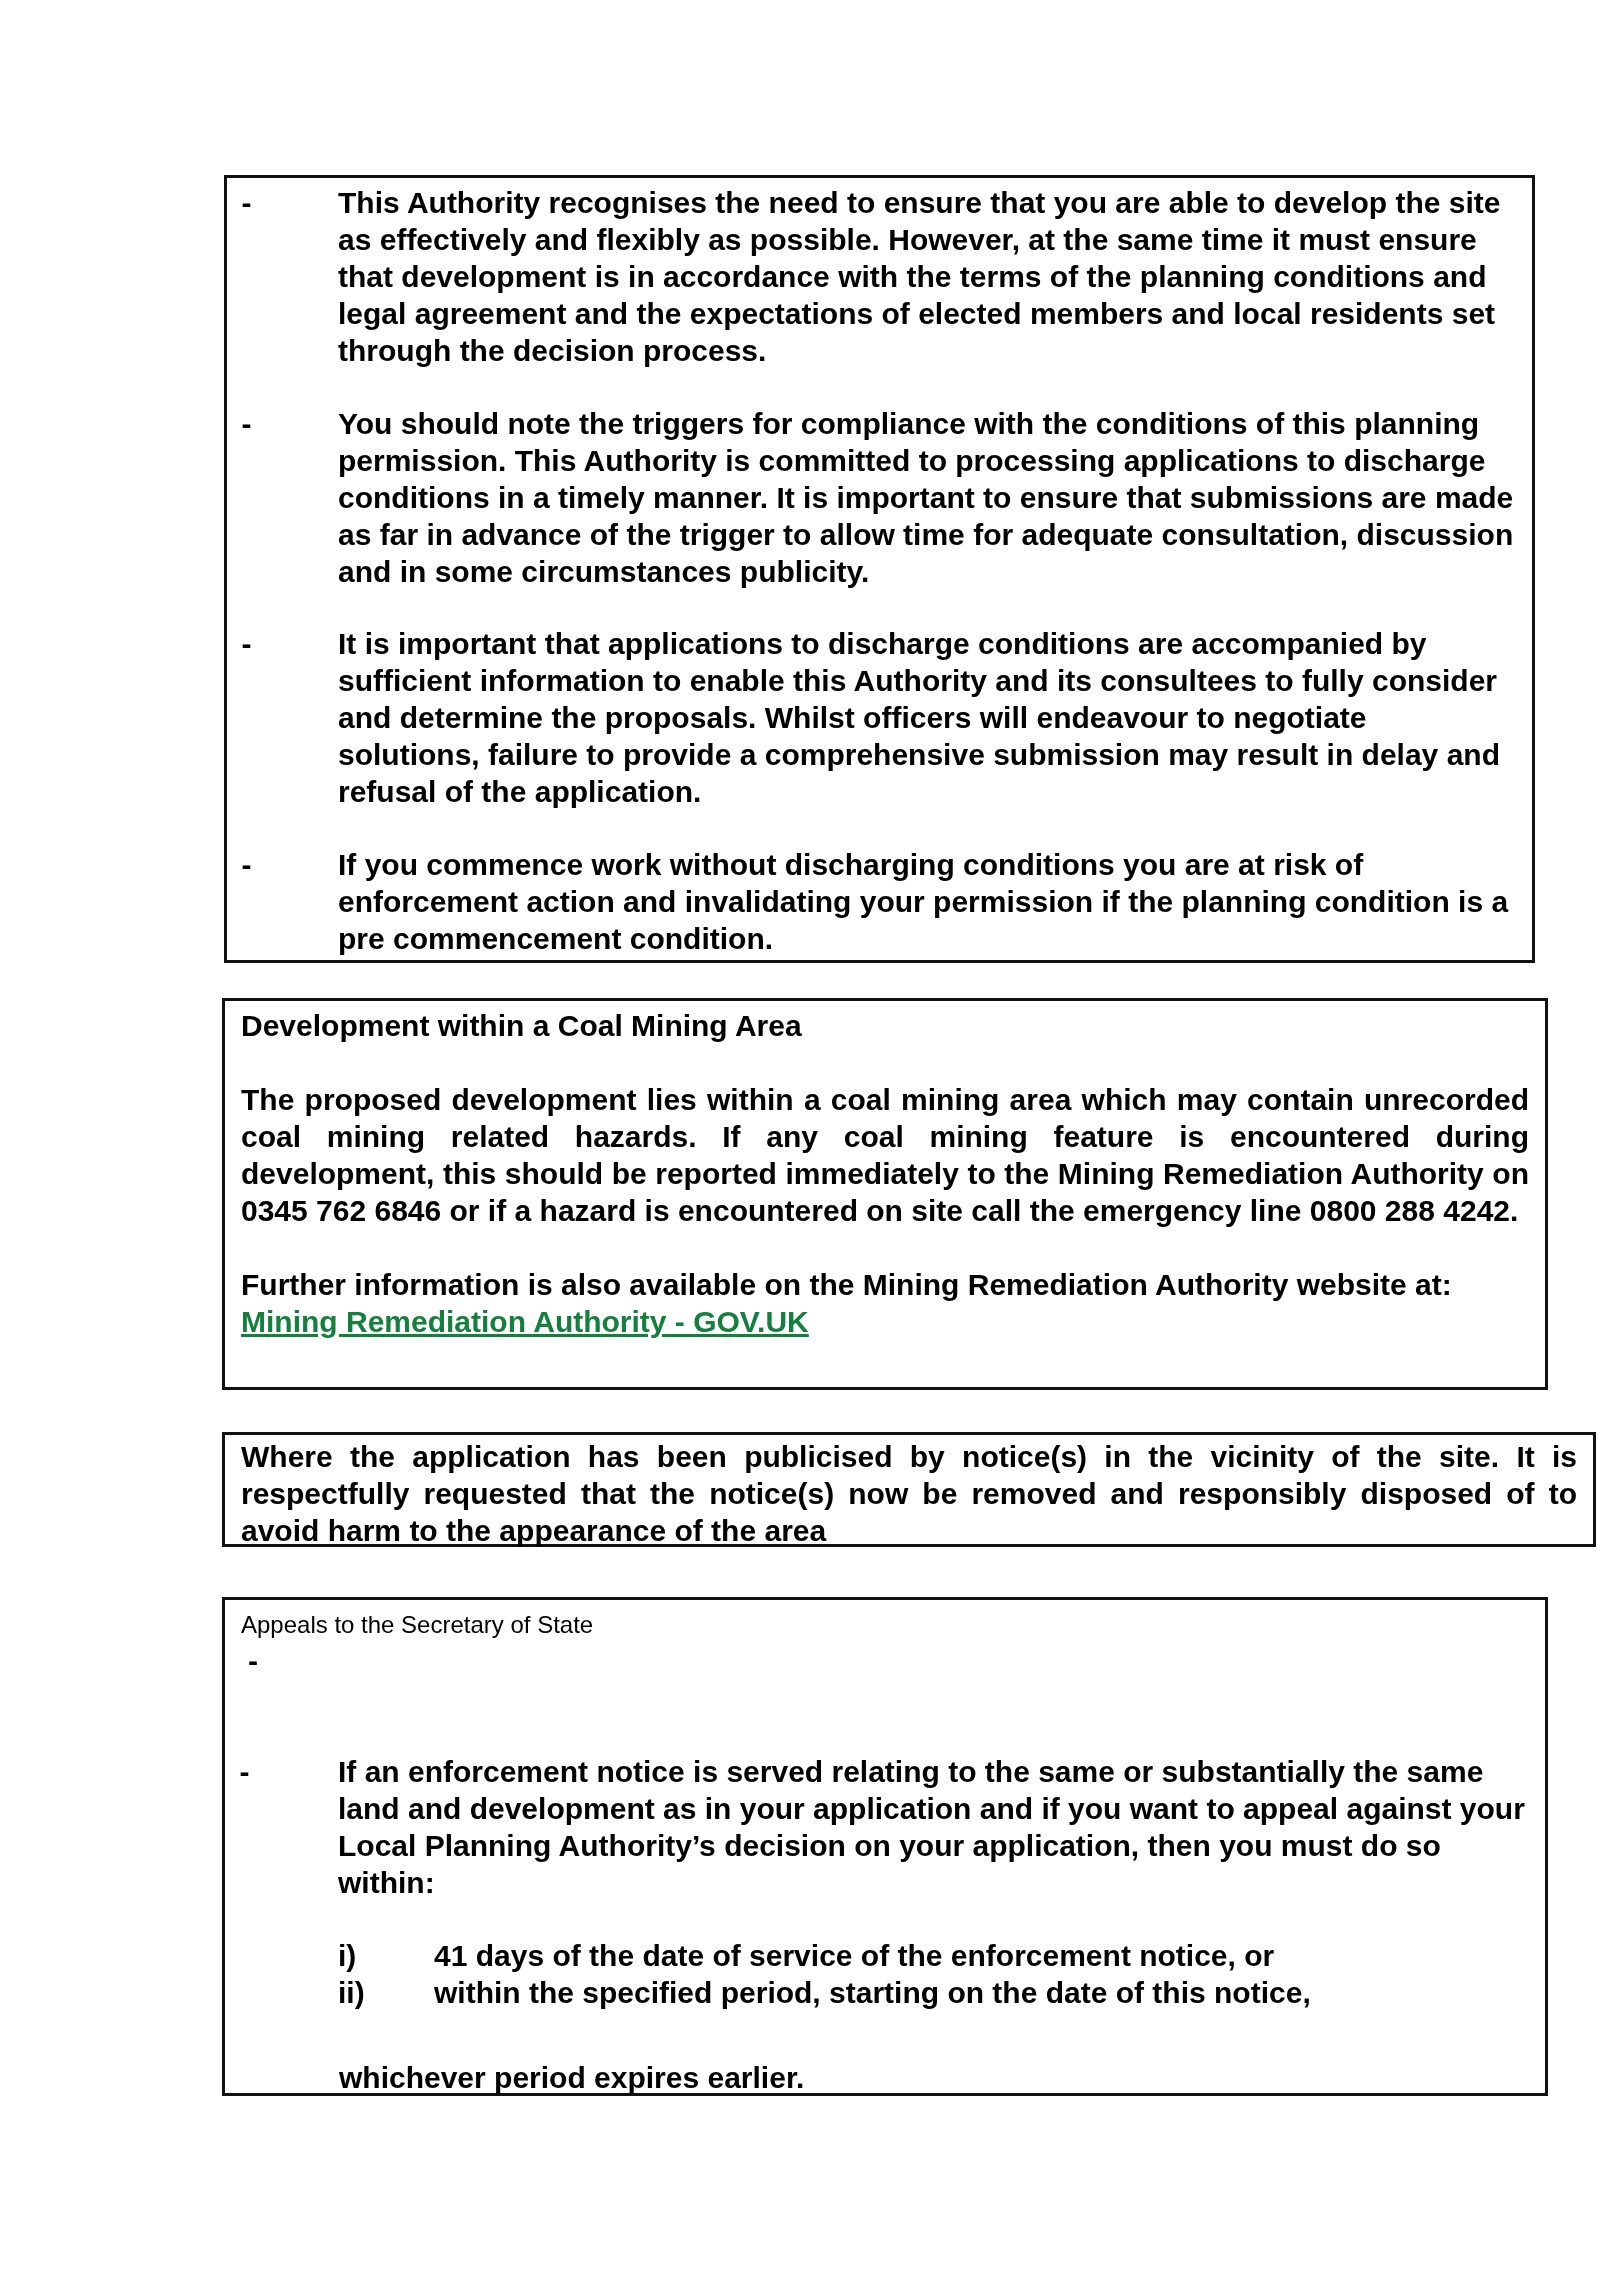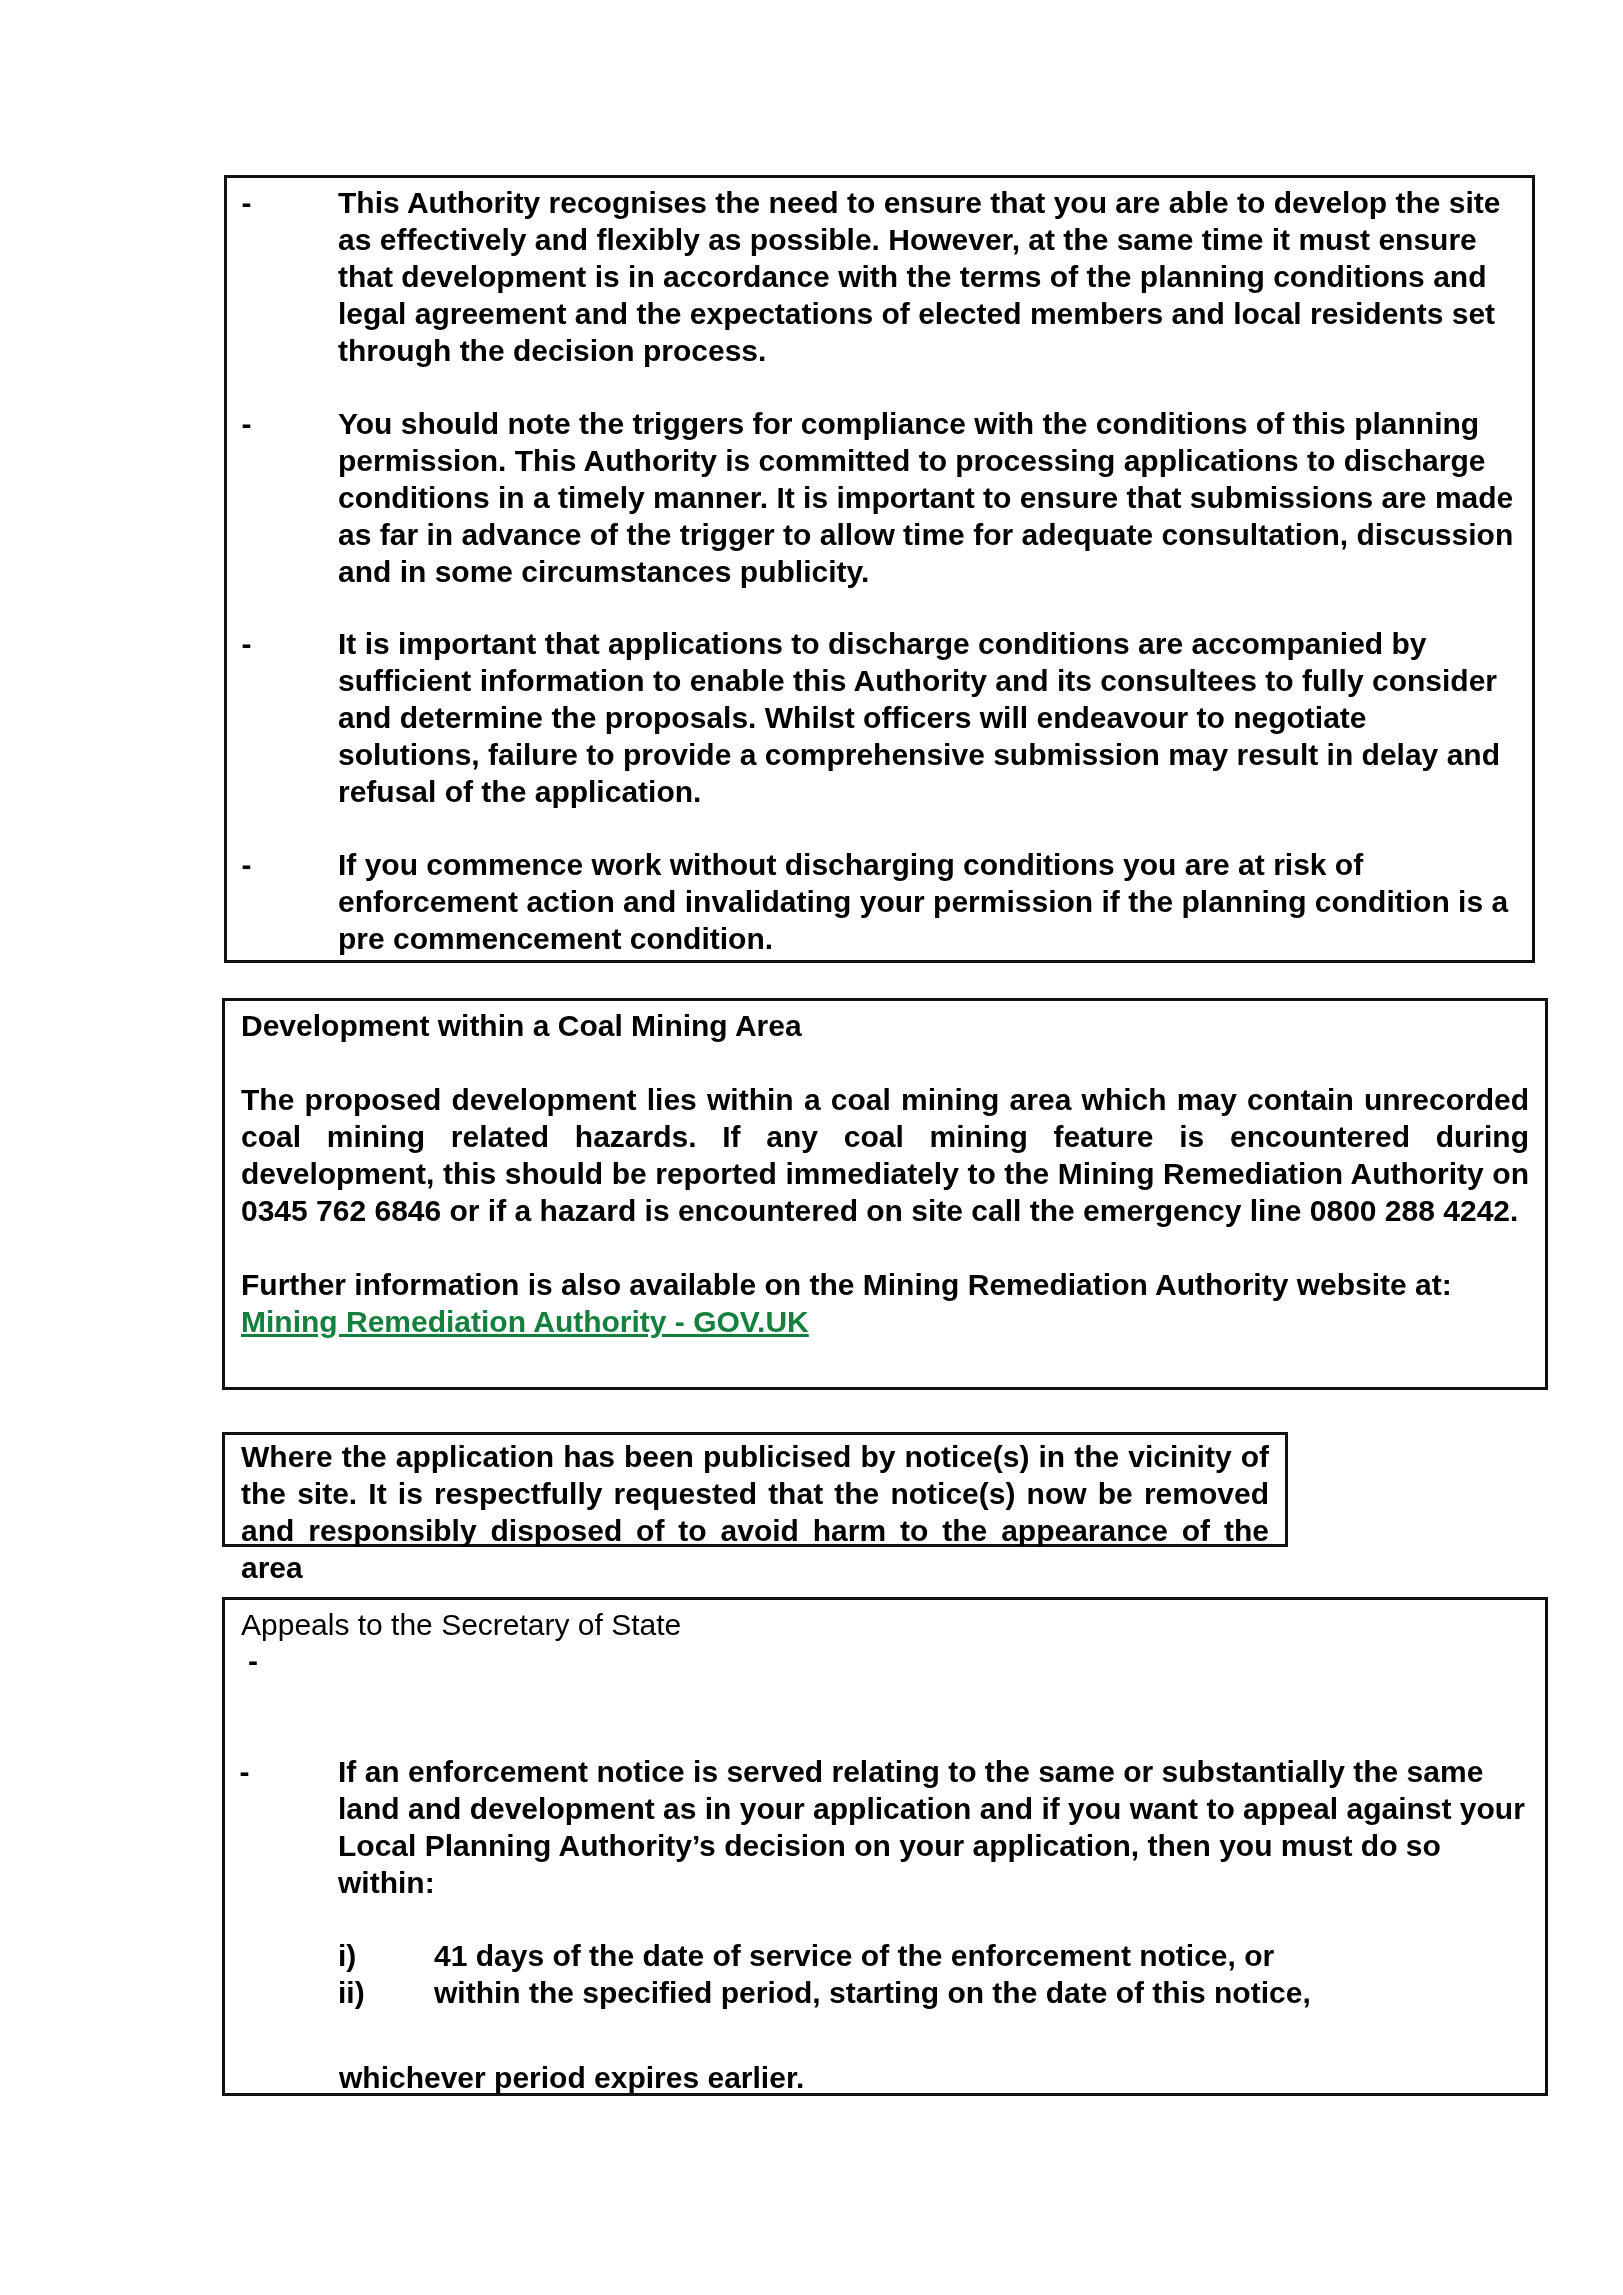--- a/index.html
+++ b/index.html
@@ -21,26 +21,26 @@
     .bullet-row { position: absolute; left: 0; right: 0; }
     .bullet-dash { position: absolute; left: 14.6px; top: 0; }
     .bullet-text { position: absolute; left: 111px; right: 16px; top: 0; }
     
     #box2 { left: 222px; top: 998px; width: 1326px; height: 392px; }
     #box2 .inner { position: absolute; left: 16px; right: 16px; top: 5.7px; }
     .justify { text-align: justify; text-align-last: left; }
     .gap { height: 37px; }
     a.link { color: #15803d; text-decoration: underline; font-weight: bold; }
     
-    #box3 { left: 222px; top: 1432px; width: 1066px; height: 115px; }
+    #box3 { left: 222px; top: 1432px; width: 1374px; height: 115px; }
     #box3 .inner { position: absolute; left: 16px; right: 16px; top: 3.2px; }
     
     #box4 { left: 222px; top: 1597px; width: 1326px; height: 499px; }
     #box4 .heading { position: absolute; left: 16px; top: 5.7px; font-weight: normal;
-      font-family: "Liberation Sans", sans-serif; font-size: 30px; line-height: 37px; }
+      font-family: "Liberation Sans", sans-serif; font-size: 24px; line-height: 37px; }
     #box4 .dash { position: absolute; left: 23px; }
     #box4 .dash.second { left: 14.6px; }
     #box4 .para { position: absolute; left: 113px; right: 16px; }
     #box4 .roman-label { position: absolute; left: 113px; }
     #box4 .roman-text { position: absolute; left: 209px; right: 16px; }
     #box4 .closing { position: absolute; left: 114px; }
   </style>
 </head>
 <body>
 

